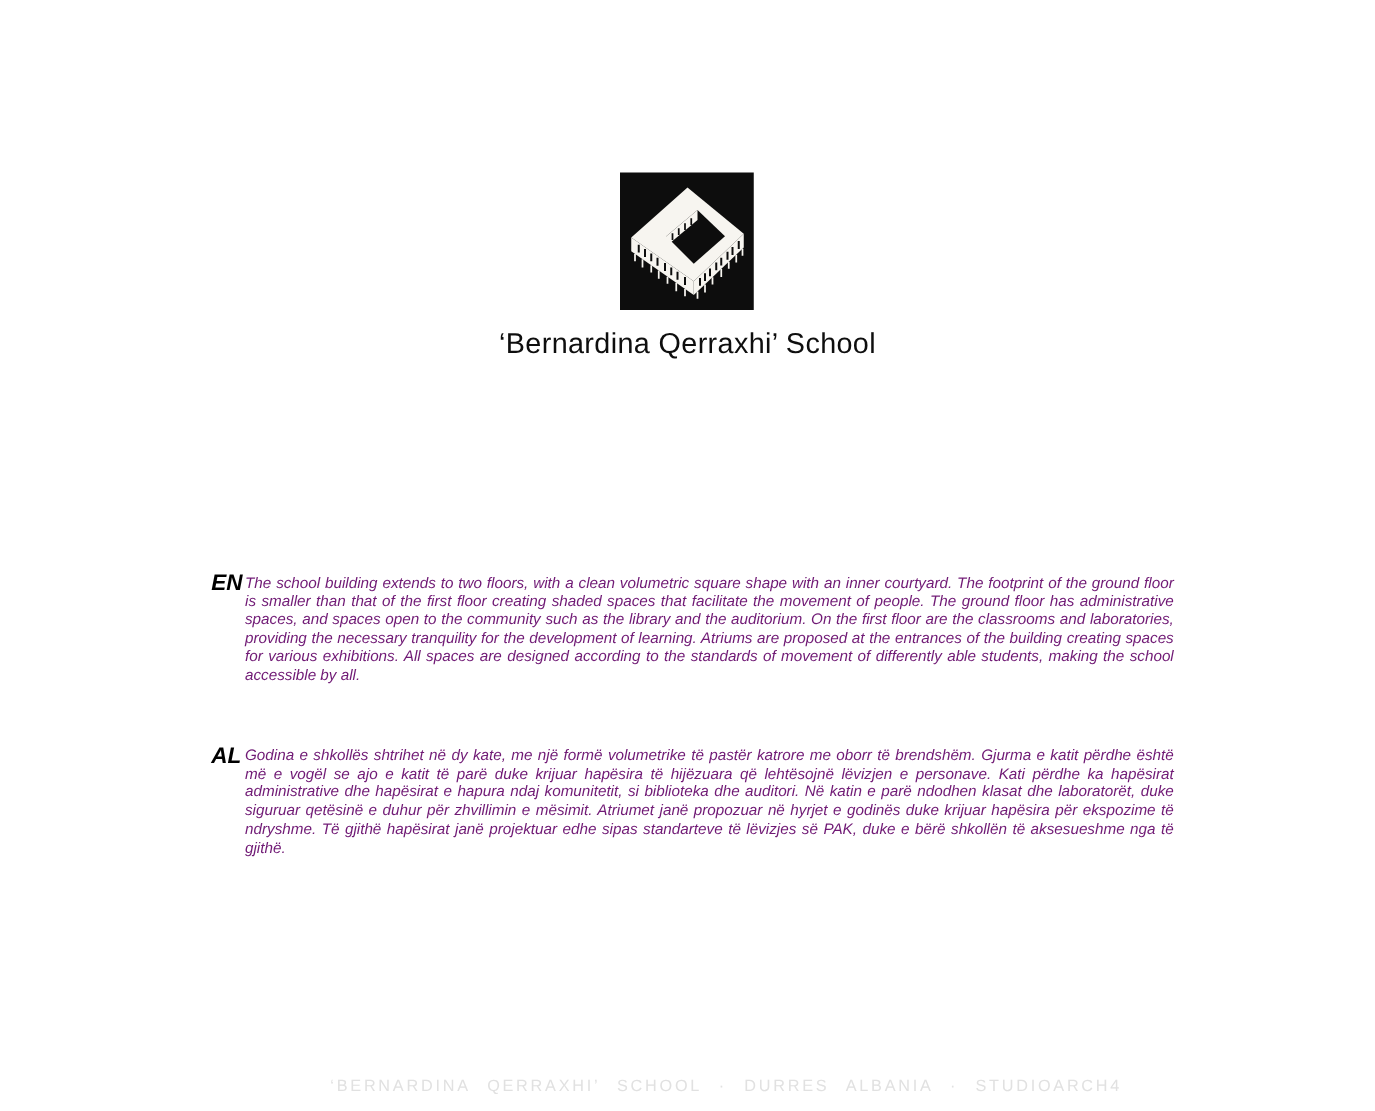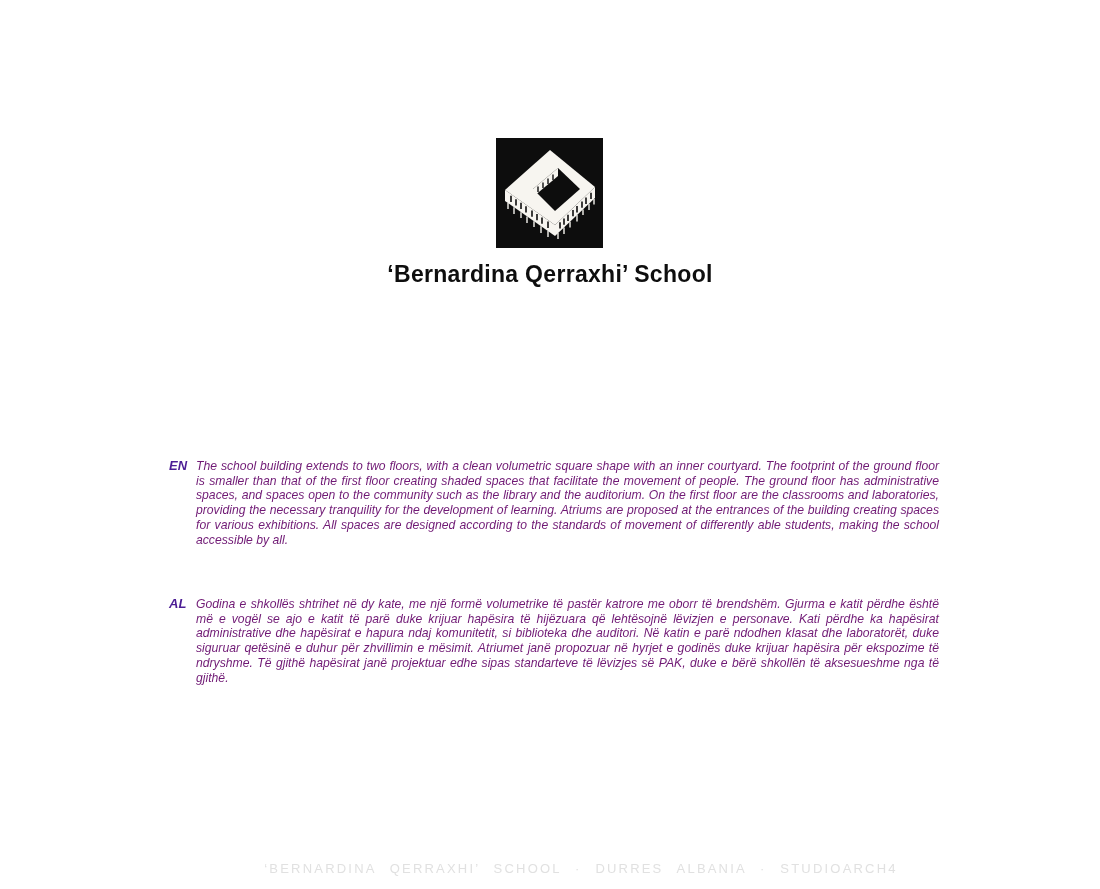--- a/index.html
+++ b/index.html
@@ -25,21 +25,21 @@
 
   
   .title {
     position: absolute;
     top: 261px;
     left: 0;
     width: 100%;
     margin: 0;
     text-align: center;
     font-size: 23px;
-    font-weight: 700;
+    font-weight: 400;
     letter-spacing: 0.3px;
     color: #0e0e0e;
   }
   .subtitle {
     position: absolute;
     top: 293px;
     left: 0;
     width: 100%;
     margin: 0;
     text-align: center;
@@ -53,24 +53,24 @@
     position: absolute;
     left: 169px;
     width: 770px;
     display: flex;
     align-items: flex-start;
   }
   .section-en { top: 459px; }
   .section-al { top: 597px; }
   .lang-label {
     flex: 0 0 27px;
-    font-size: 13px;
+    font-size: 18px;
     font-weight: 700;
     font-style: italic;
-    color: #4c1d95;
+    color: #000000;
     line-height: 14.7px;
   }
   .body-text {
     flex: 1 1 auto;
     margin: 0;
     font-size: 12.2px;
     font-style: italic;
     line-height: 14.7px;
     color: #701a75;
     text-align: justify;

